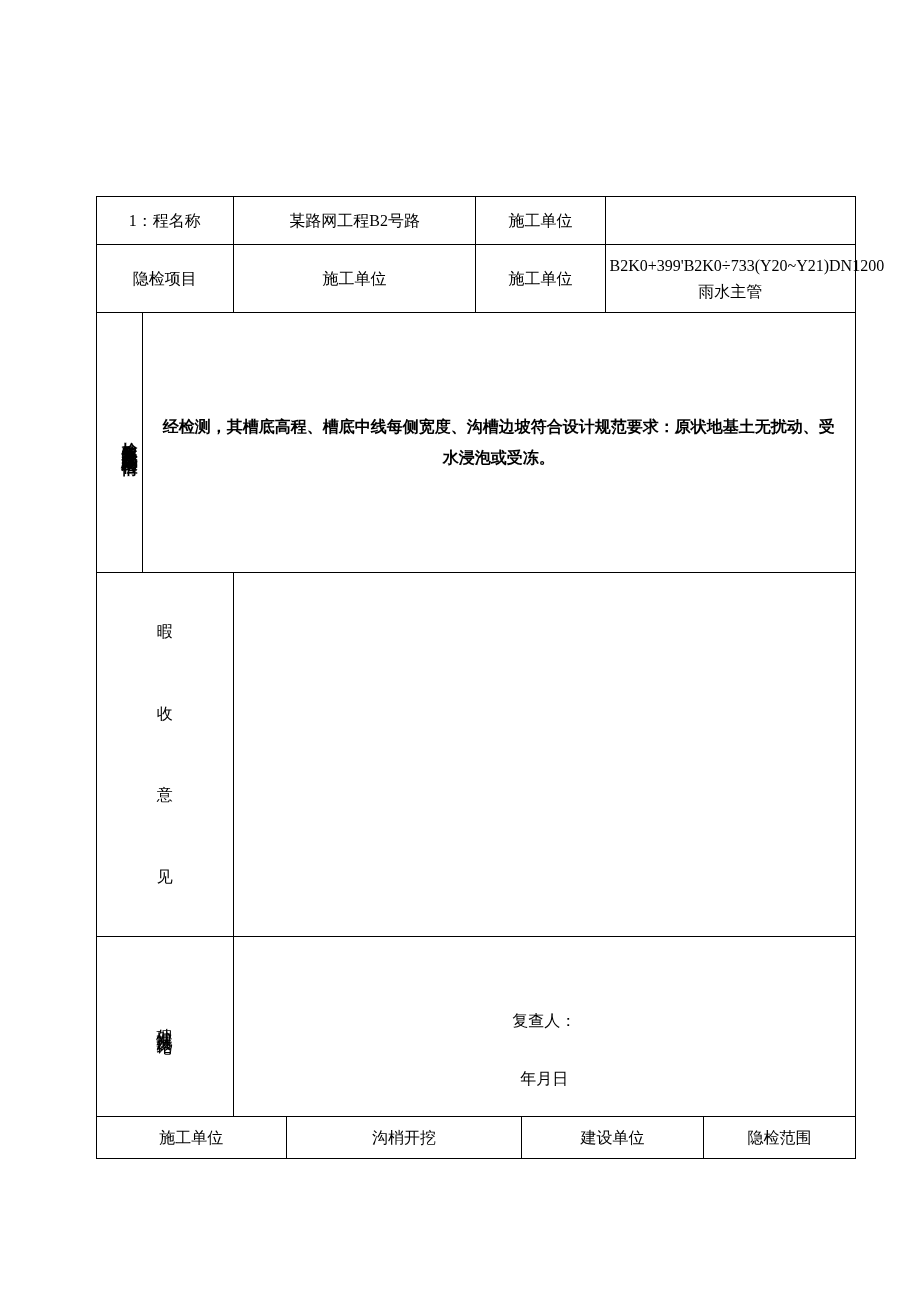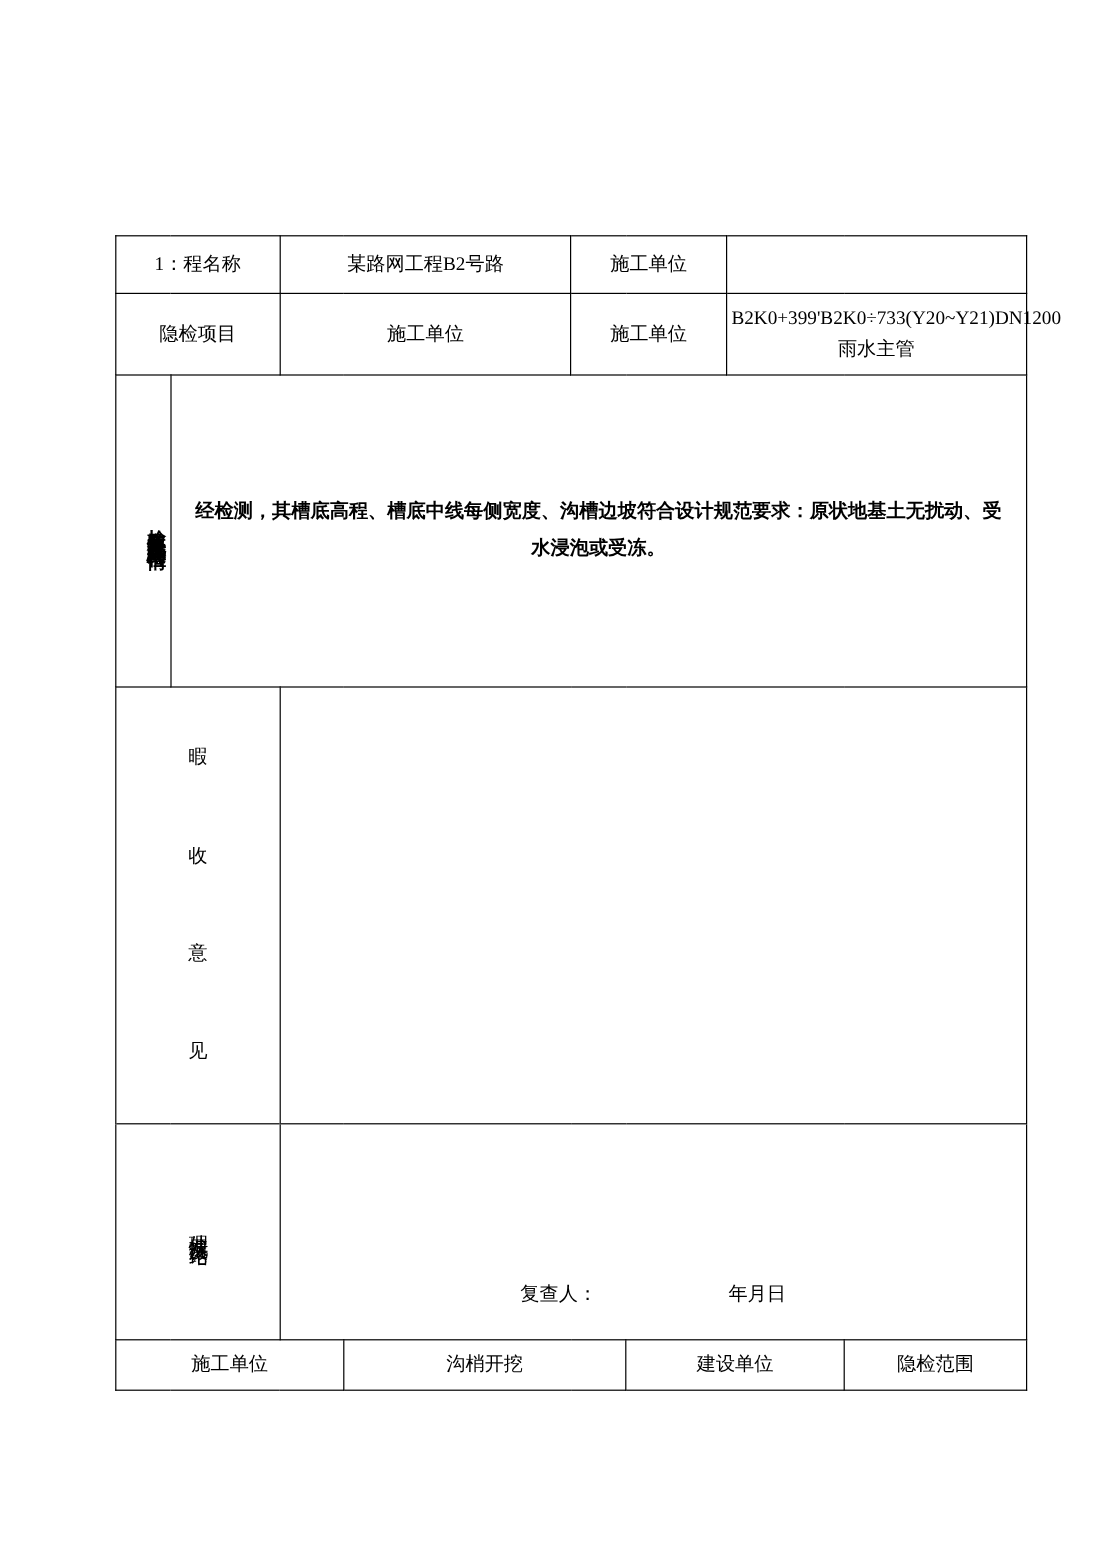--- a/index.html
+++ b/index.html
@@ -63,22 +63,22 @@
       display: block;
       margin: 12px 0;
     }
     .conclusion-cell {
       position: relative;
       vertical-align: bottom;
       text-align: center;
     }
     .conclusion-bottom {
       display: flex;
-      justify-content: space-between;
       padding: 0 180px 0 180px;
+      flex-direction: column;
     }
     .sig-body {
       vertical-align: bottom;
       padding-bottom: 6px;
     }
     .dashed-bottom {
       border-bottom: 1px dashed #000;
     }
     .body-text {
       padding: 0 20px;

